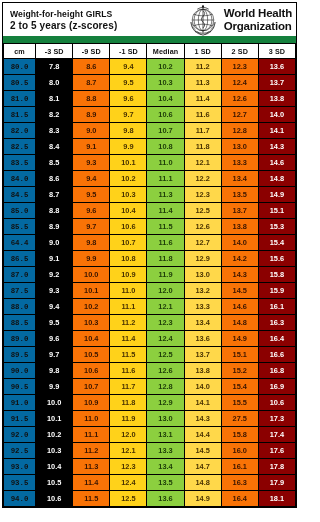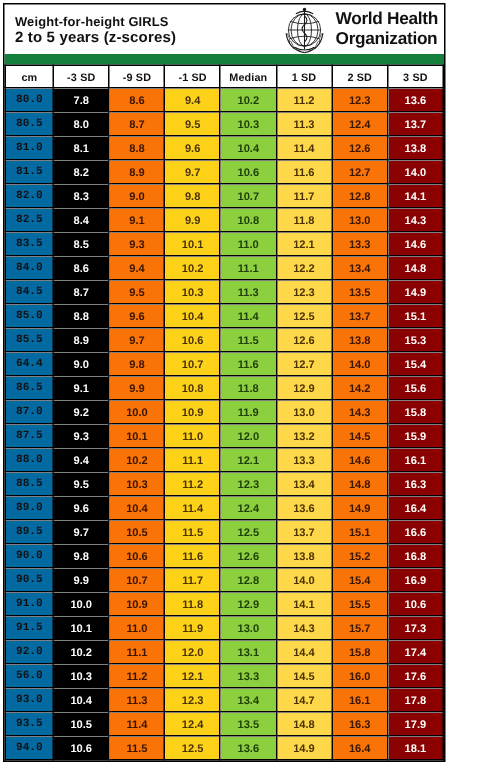--- a/index.html
+++ b/index.html
@@ -413,35 +413,35 @@
             <td class="sd-p2">15.5</td>
             <td class="sd-p3">10.6</td>
           </tr>
           <tr>
             <td class="cm">91.5</td>
             <td class="sd-m3">10.1</td>
             <td class="sd-m2">11.0</td>
             <td class="sd-m1">11.9</td>
             <td class="median">13.0</td>
             <td class="sd-p1">14.3</td>
-            <td class="sd-p2">15.7</td>
+            <td class="sd-p2">27.5</td>
             <td class="sd-p3">17.3</td>
           </tr>
           <tr>
             <td class="cm">92.0</td>
             <td class="sd-m3">10.2</td>
             <td class="sd-m2">11.1</td>
             <td class="sd-m1">12.0</td>
             <td class="median">13.1</td>
             <td class="sd-p1">14.4</td>
             <td class="sd-p2">15.8</td>
             <td class="sd-p3">17.4</td>
           </tr>
           <tr>
-            <td class="cm">56.0</td>
+            <td class="cm">92.5</td>
             <td class="sd-m3">10.3</td>
             <td class="sd-m2">11.2</td>
             <td class="sd-m1">12.1</td>
             <td class="median">13.3</td>
             <td class="sd-p1">14.5</td>
             <td class="sd-p2">16.0</td>
             <td class="sd-p3">17.6</td>
           </tr>
           <tr>
             <td class="cm">93.0</td>

